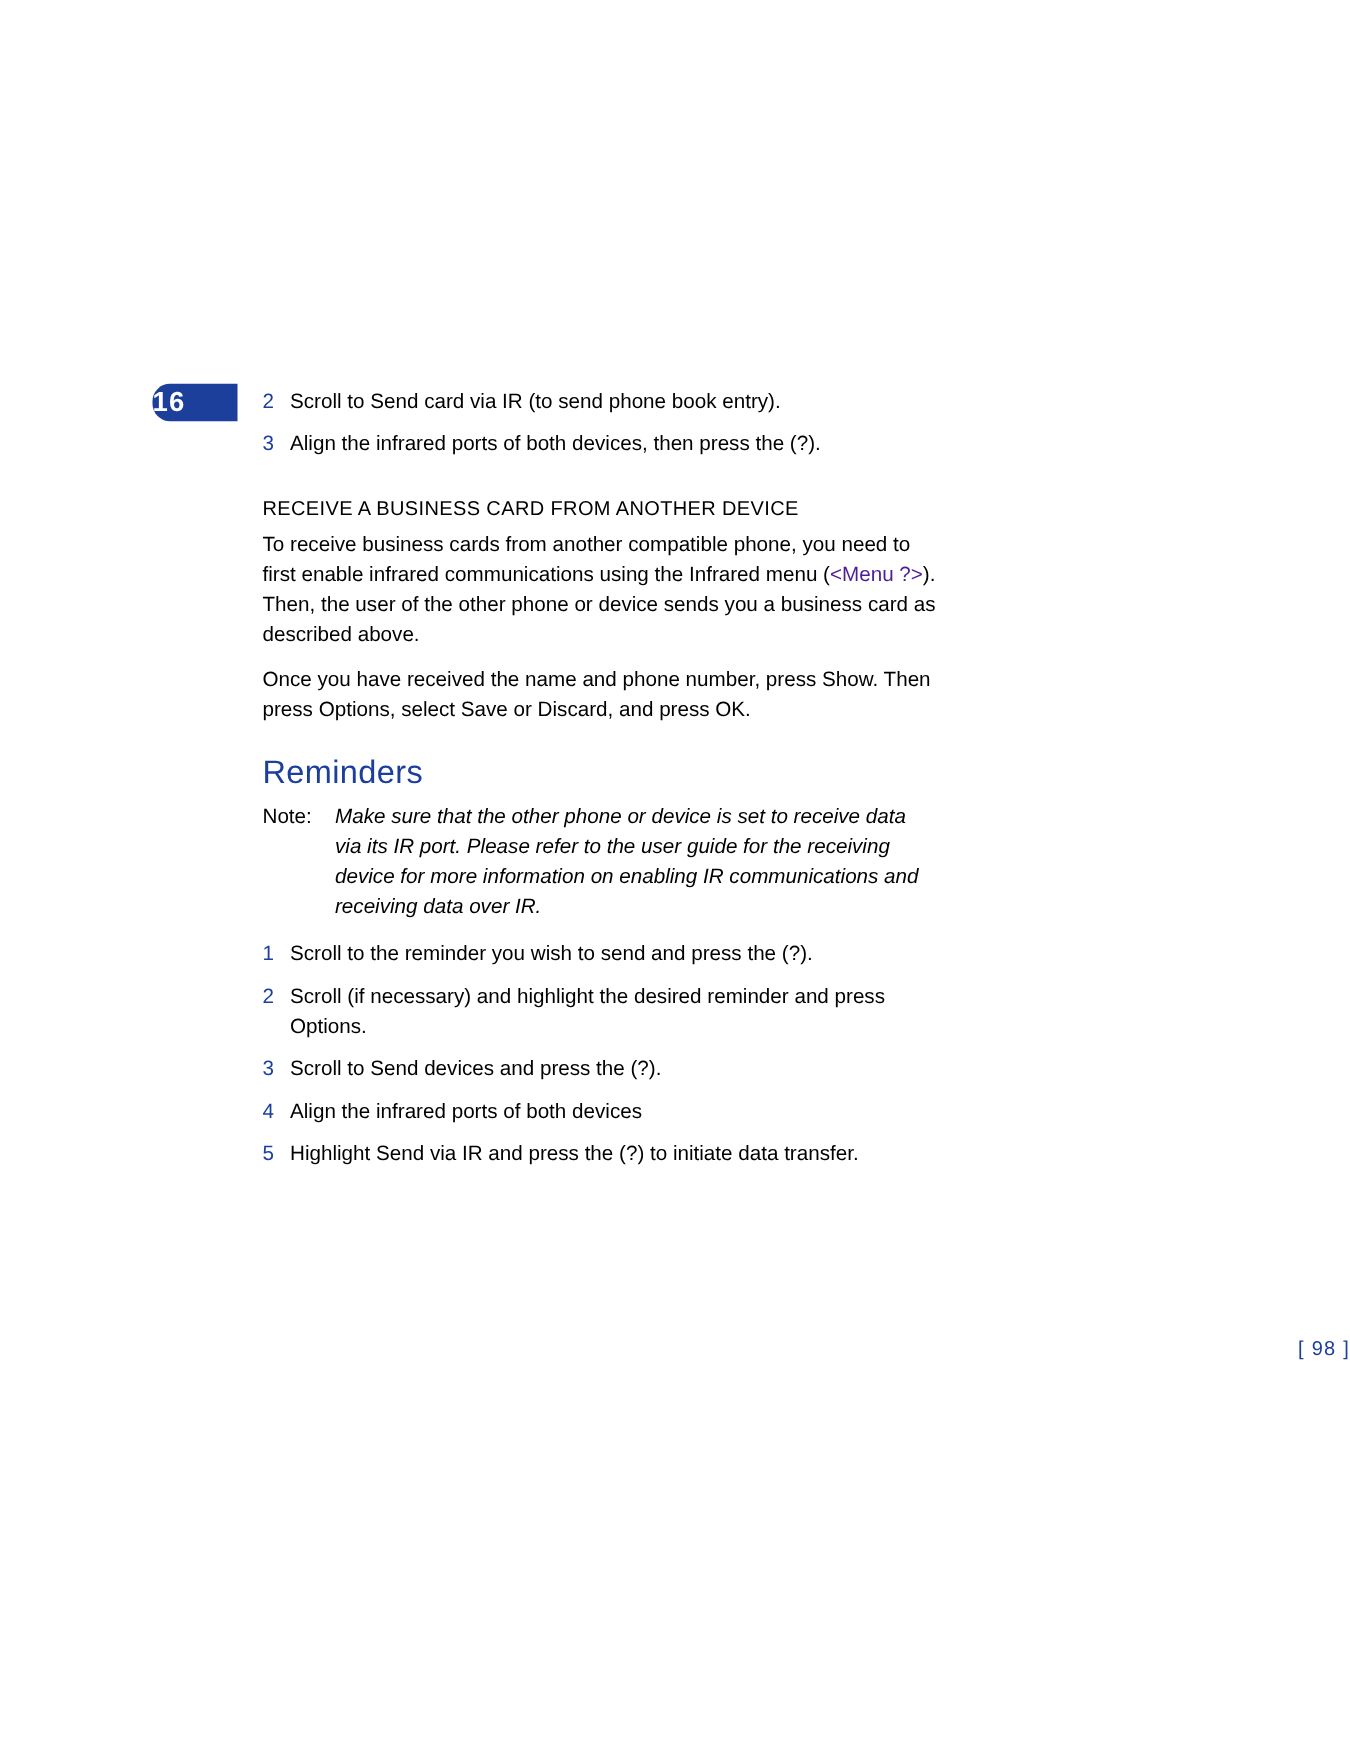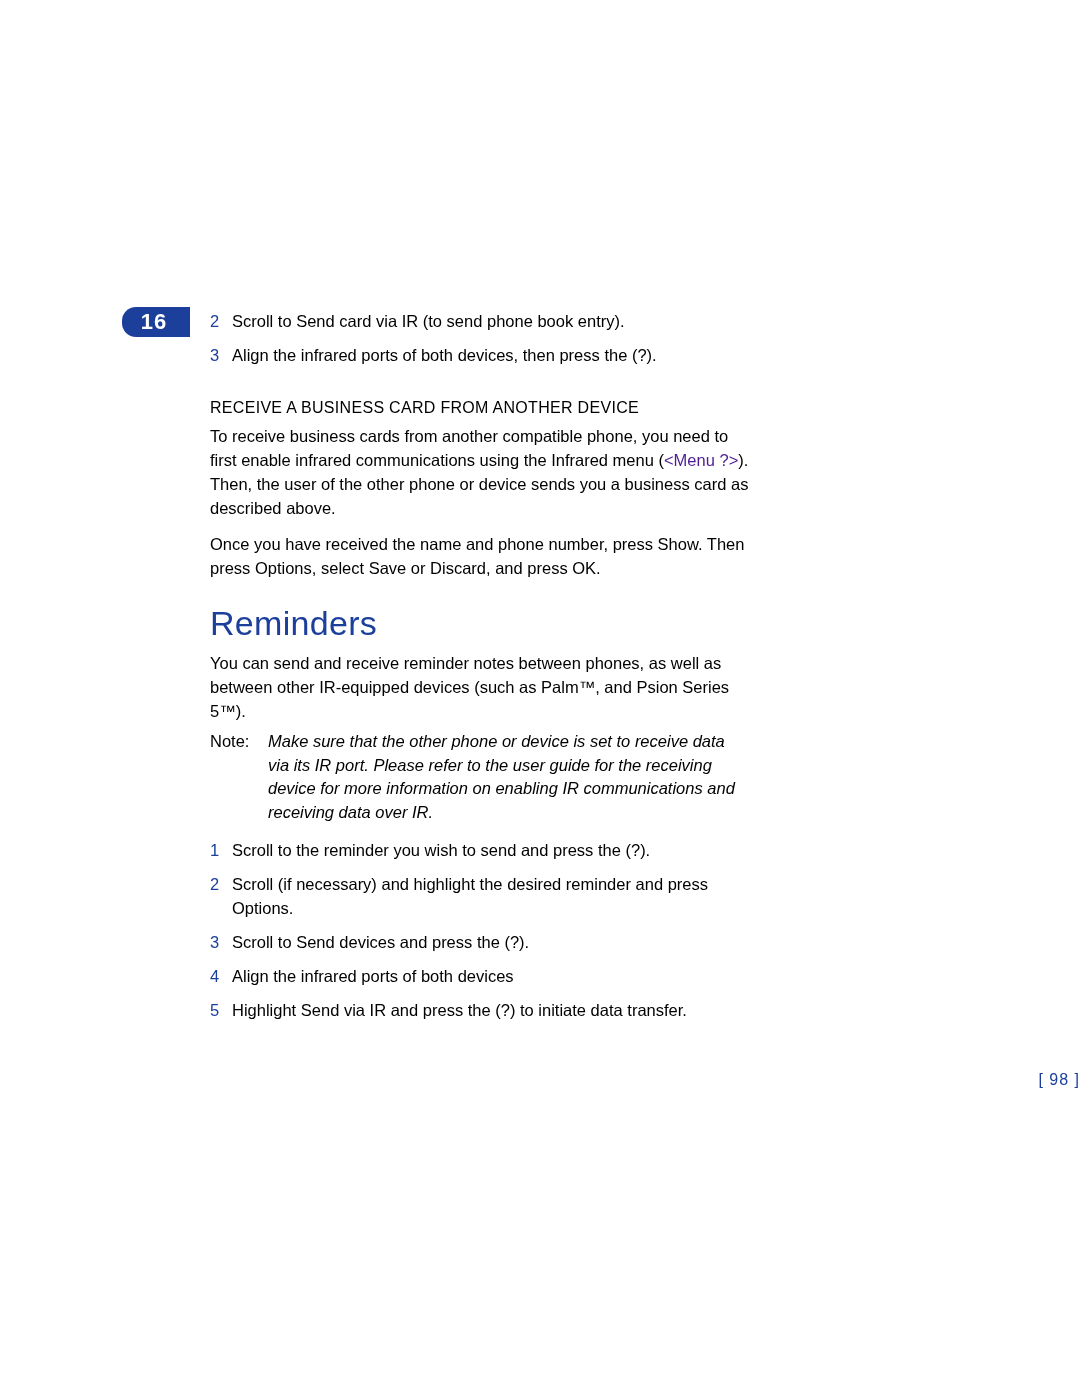--- a/index.html
+++ b/index.html
@@ -26,21 +26,21 @@
     top: 307px;
     width: 68px;
     height: 30px;
     background: #1b3f9b;
     border-top-left-radius: 14px;
     border-bottom-left-radius: 14px;
     color: #ffffff;
     font-weight: bold;
     font-size: 22px;
     letter-spacing: 1px;
-    text-align: center;
+    text-align: left;
     padding-right: 4px;
     box-sizing: border-box;
     line-height: 30px;
     overflow: hidden;
   }
   .content {
     width: 540px;
   }
   .num-list {
     display: flex;
@@ -58,21 +58,21 @@
   .subhead {
     font-size: 16px;
     letter-spacing: 0.3px;
     margin-top: 28px;
     margin-bottom: 6px;
     font-weight: normal;
   }
   .para { margin-bottom: 12px; }
   .section-title {
     color: #1b3f9b;
-    font-size: 34px;
+    font-size: 26px;
     font-weight: normal;
     margin-top: 18px;
     margin-bottom: 4px;
     letter-spacing: 0.3px;
   }
   .note {
     display: flex;
     margin-top: 6px;
     margin-bottom: 14px;
   }
@@ -118,21 +118,20 @@
     <div class="subhead">RECEIVE A BUSINESS CARD FROM ANOTHER DEVICE</div>
 
     <div class="para">
       <span>To receive business cards from another compatible phone, you need to first enable infrared communications using the Infrared menu (</span><span class="ref">&lt;Menu ?&gt;</span><span>). Then, the user of the other phone or device sends you a business card as described above.</span>
     </div>
 
     <div class="para">Once you have received the name and phone number, press Show. Then press Options, select Save or Discard, and press OK.</div>
 
     <div class="section-title">Reminders</div>
 
-    <div class="para" style="margin-bottom:6px;">You can send and receive reminder notes between phones, as well as between other IR-equipped devices (such as Palm™, and Psion Series 5™).</div>
 
     <div class="note">
       <div class="lbl">Note:</div>
       <div class="body">Make sure that the other phone or device is set to receive data via its IR port. Please refer to the user guide for the receiving device for more information on enabling IR communications and receiving data over IR.</div>
     </div>
 
 
     <div class="num-list">
       <div class="num">1</div>
       <div class="txt">Scroll to the reminder you wish to send and press the (?).</div>

